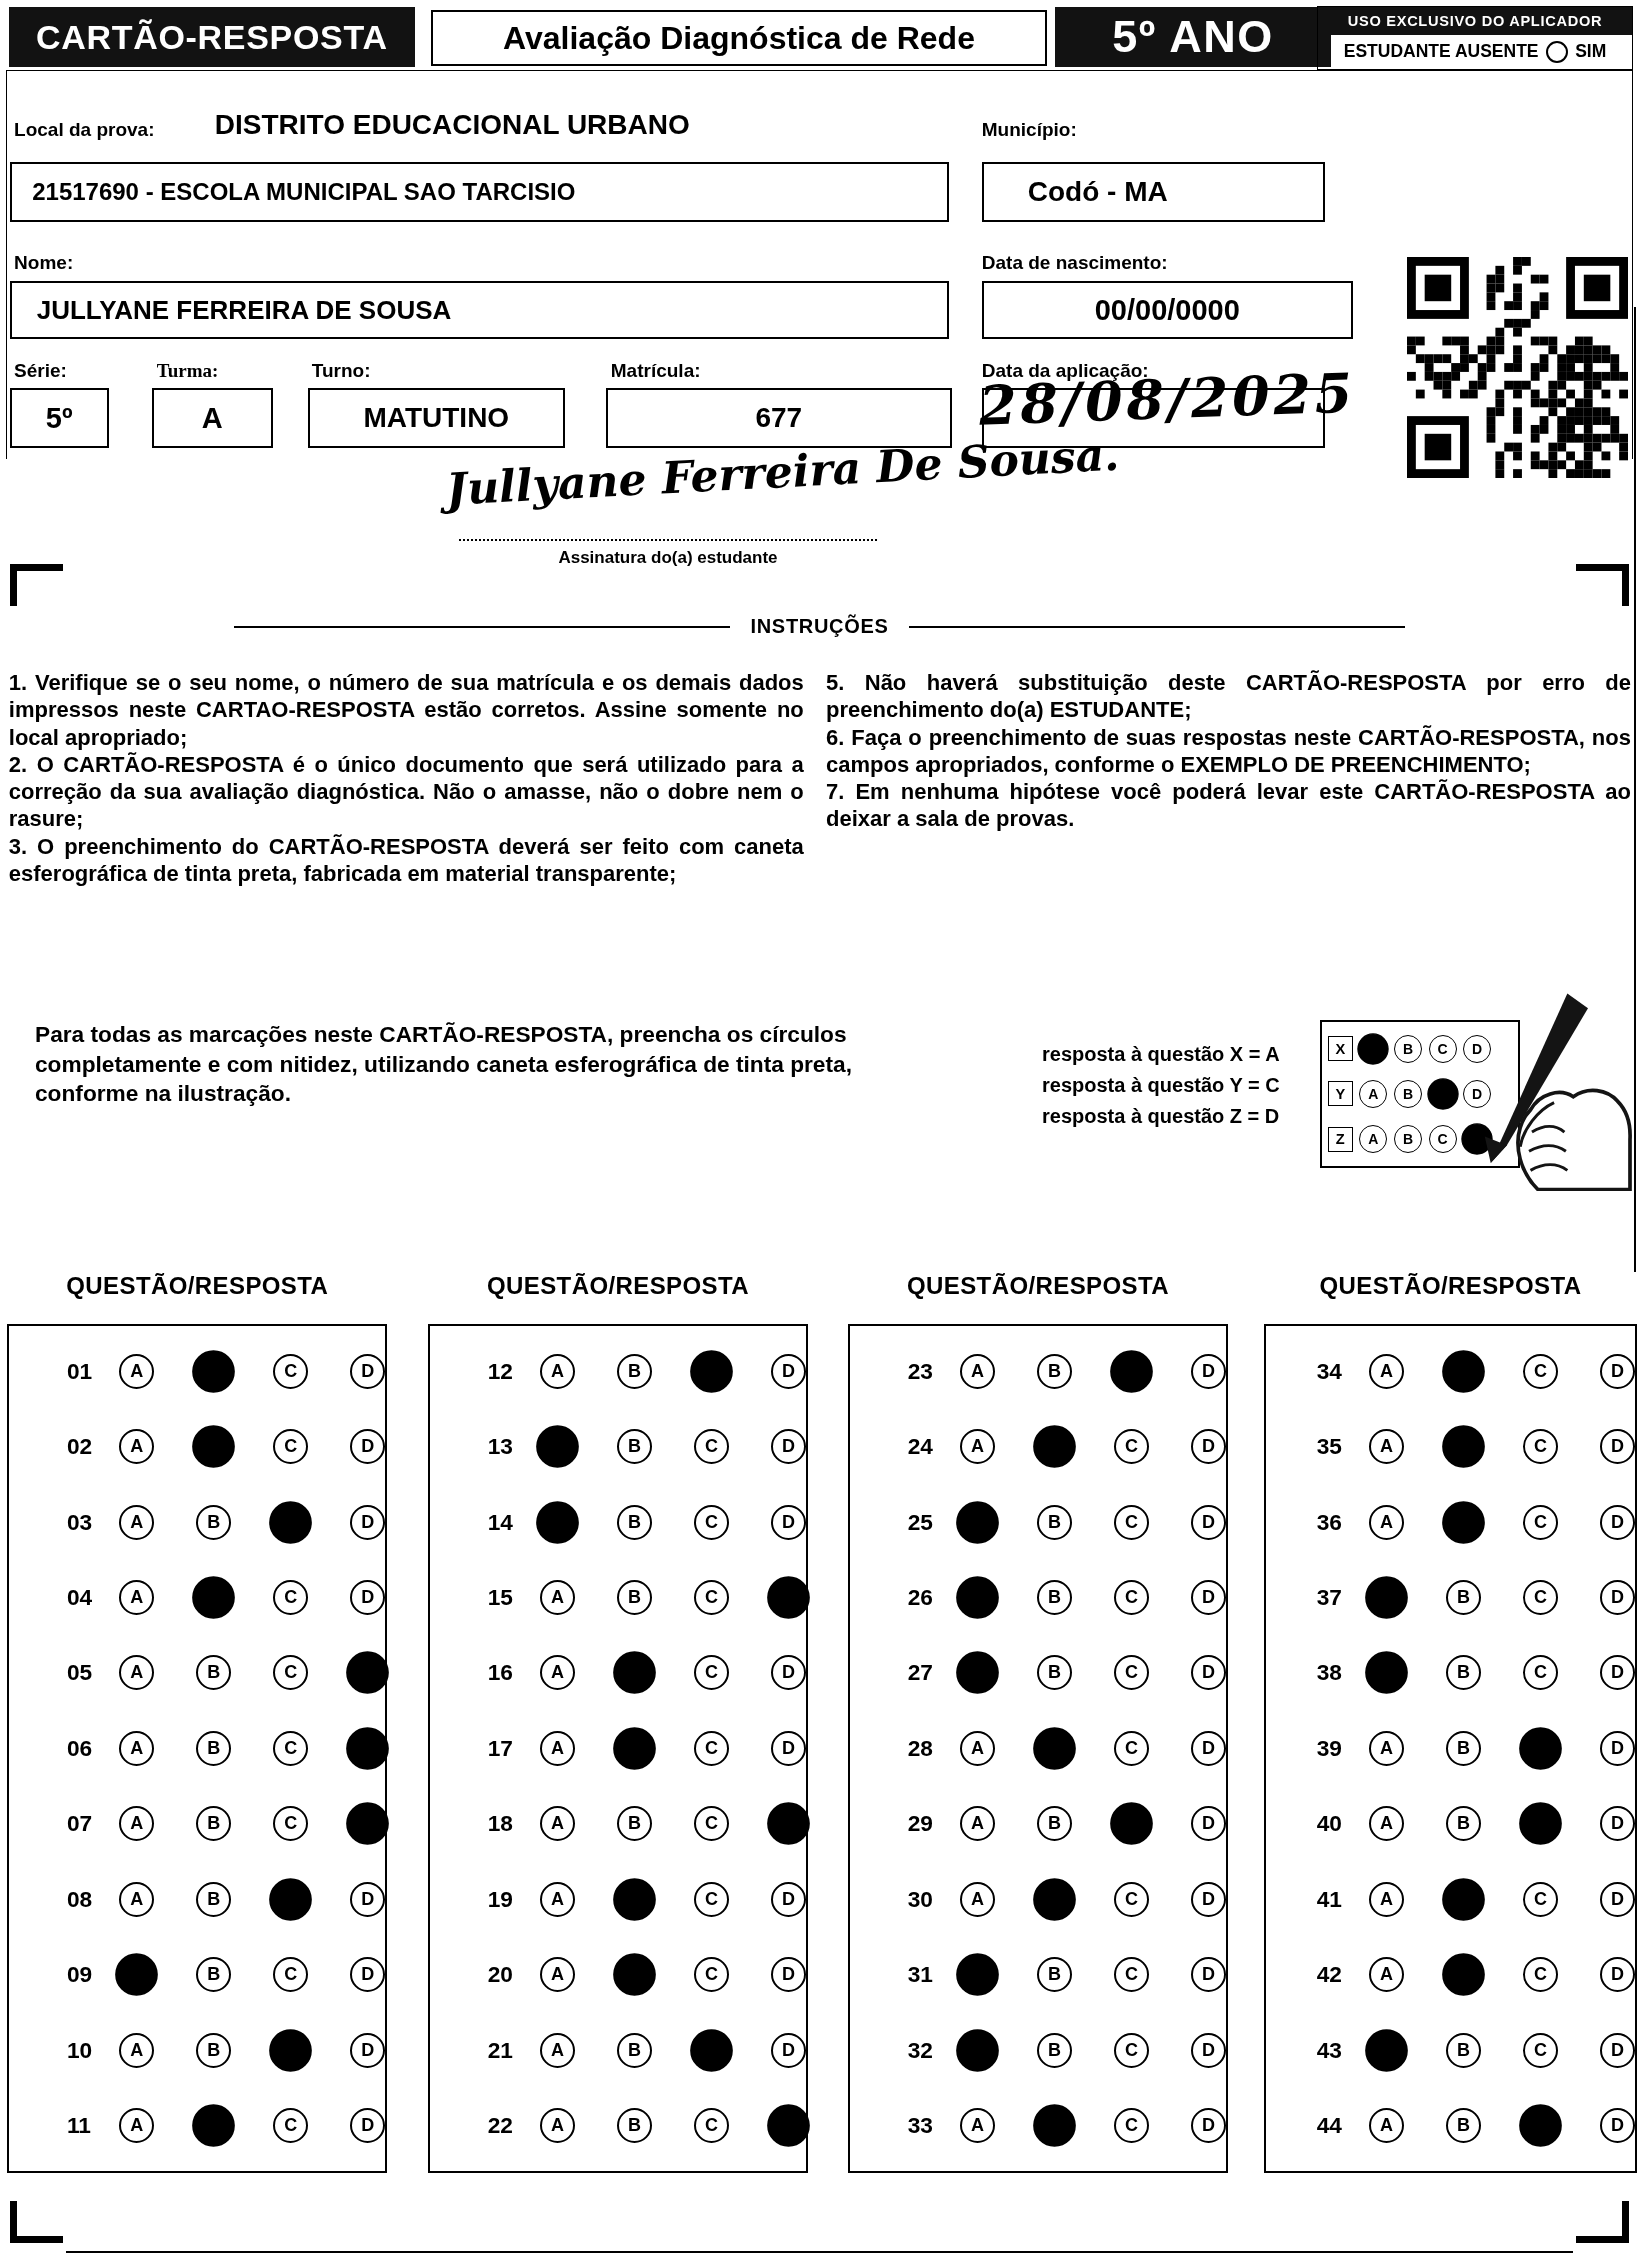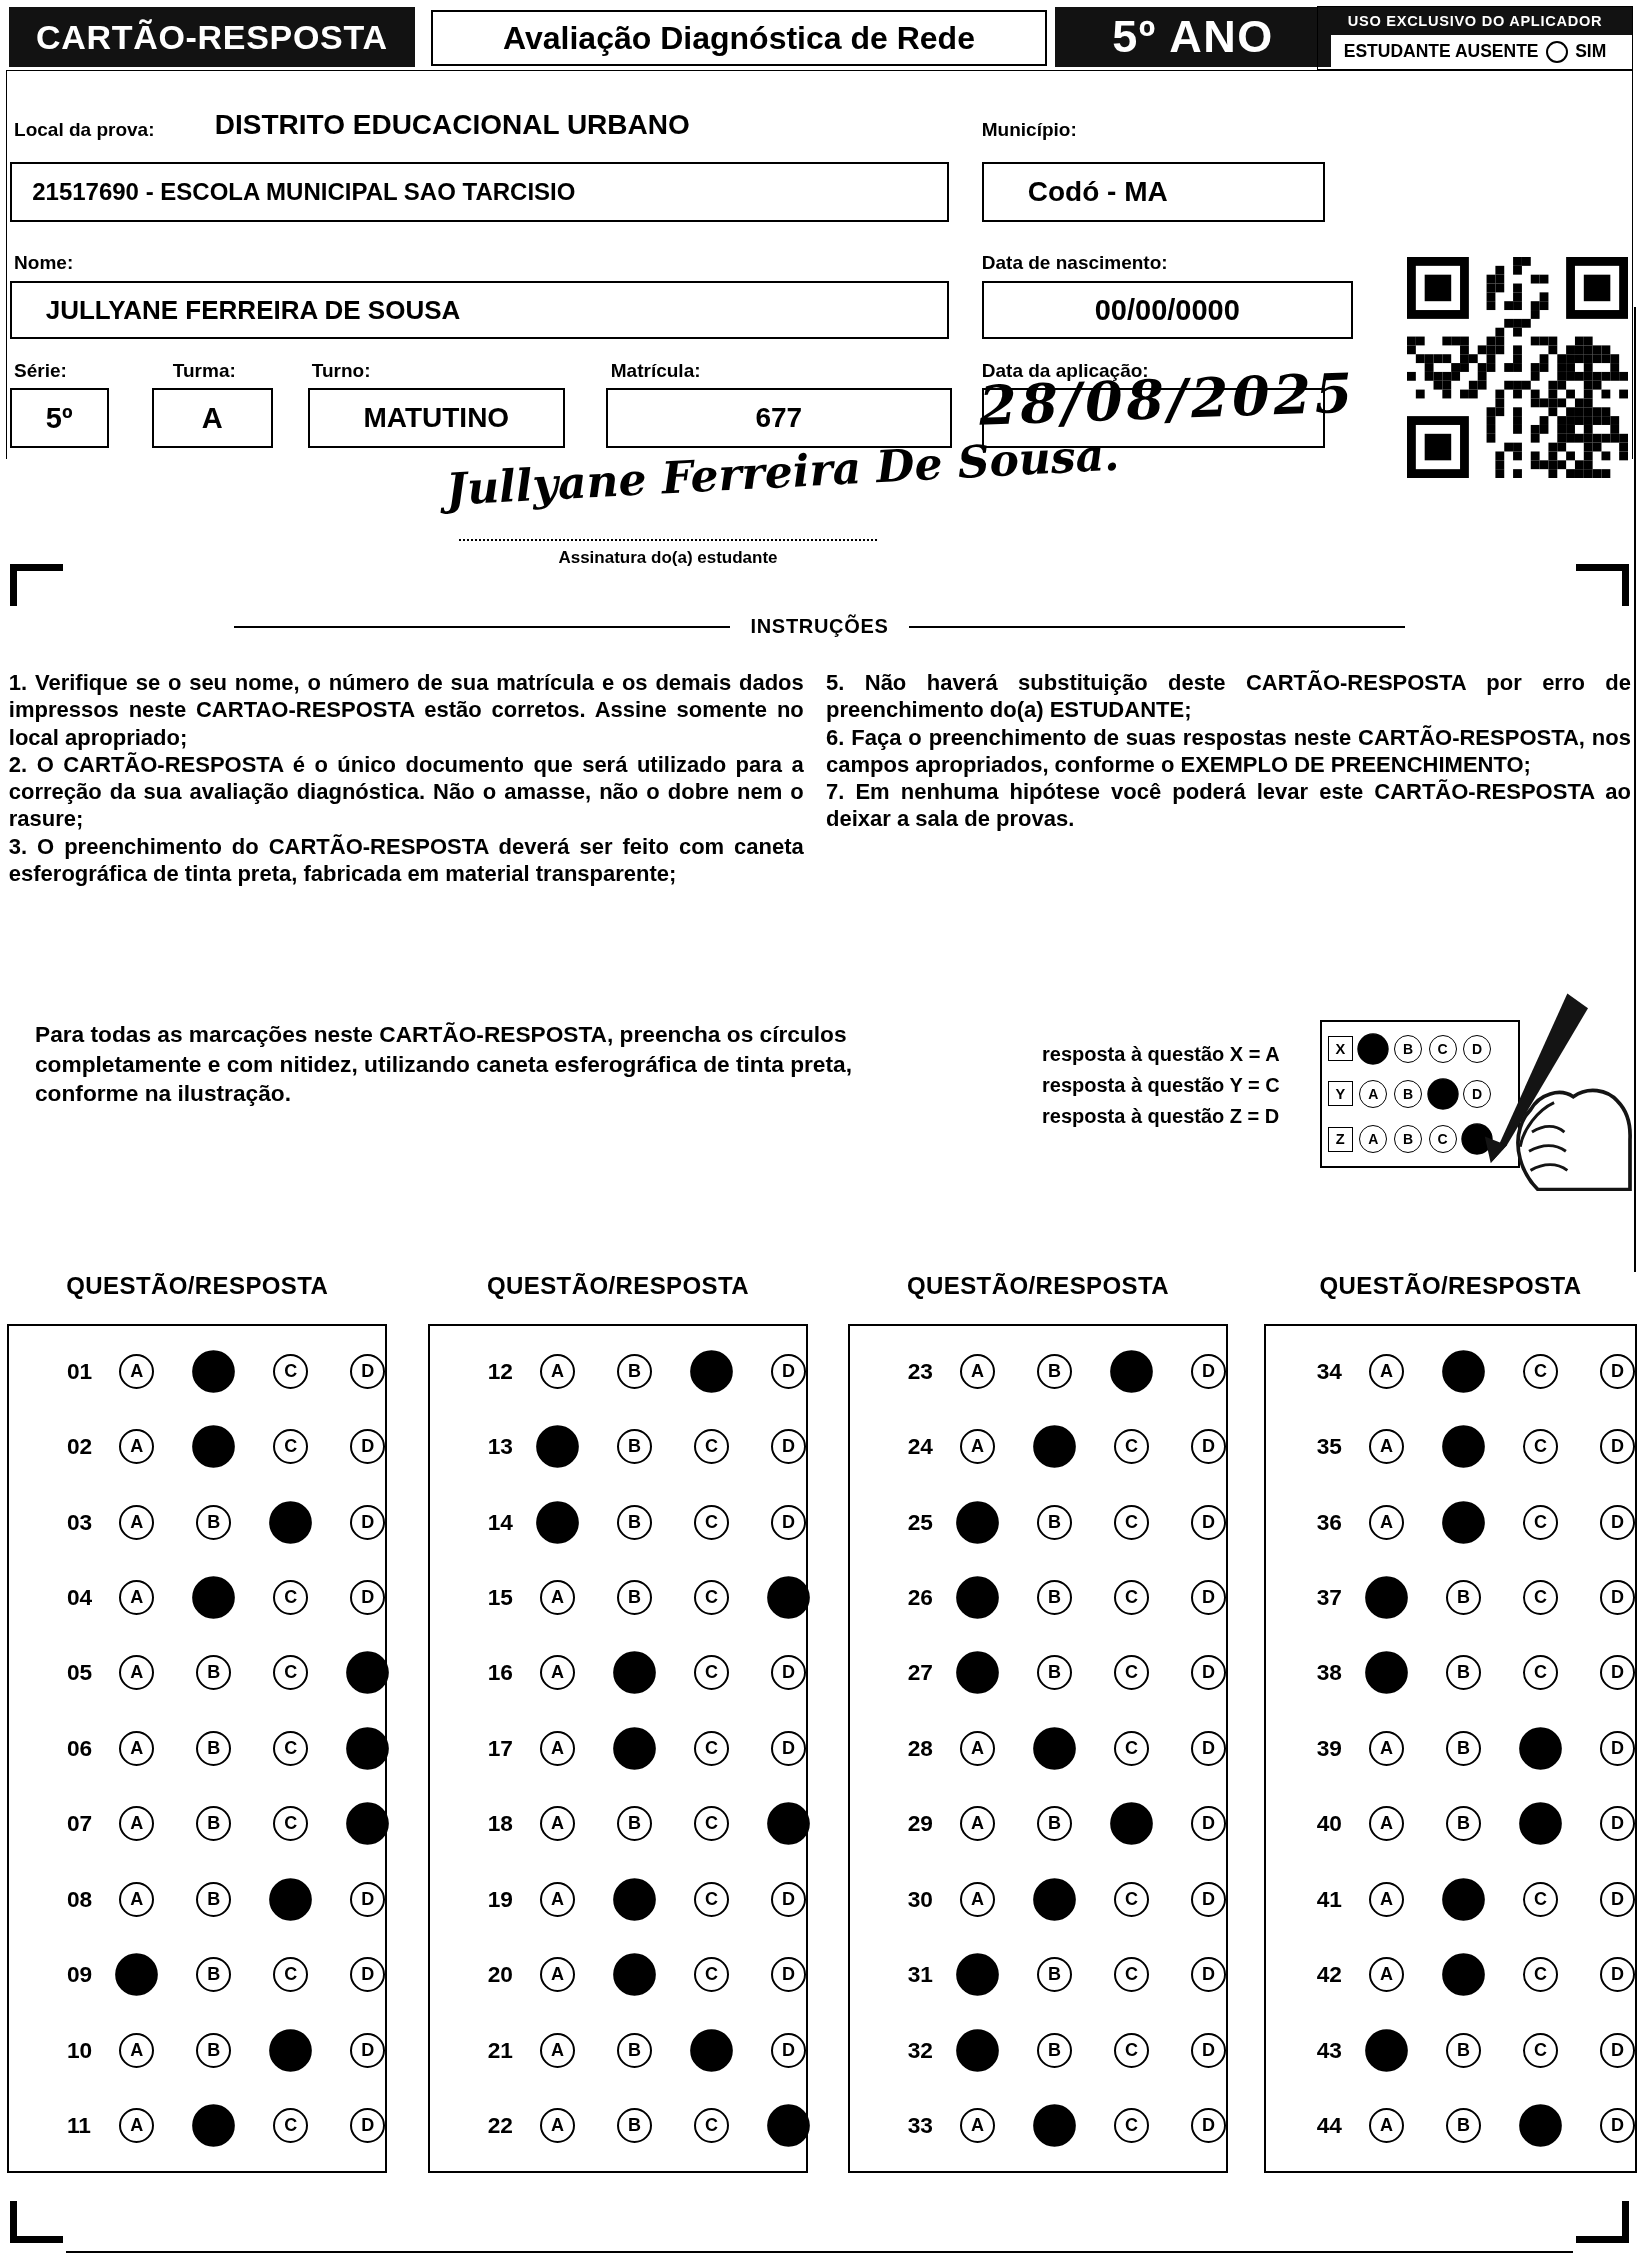--- a/index.html
+++ b/index.html
@@ -25,25 +25,25 @@
   .form-sec .abs { position:absolute; }
   .lbl { font-weight:bold; font-size:19px; }
   .fbox { border:2.2px solid #000; display:flex; align-items:center; font-weight:bold; background:#fff; }
   .local-label { left:7.3px; top:48px; }
   .local-value { left:208px; top:38px; font-size:28px; font-weight:bold; }
   .municipio-label { left:975px; top:48px; }
   .school-box { left:2.9px; top:91px; width:939px; height:60px; font-size:24px; padding-left:20.5px; }
   .municipio-box { left:975px; top:91px; width:343px; height:60px; font-size:28px; padding-left:44px; }
   .nome-label { left:7.3px; top:181px; }
   .nascimento-label { left:975px; top:181px; }
-  .nome-box { left:2.9px; top:210px; width:939px; height:58px; font-size:26px; padding-left:34px; }
+  .nome-box { left:2.9px; top:210px; width:939px; height:58px; font-size:26px; padding-left:25px; }
   .nascimento-box { left:975px; top:210px; width:371px; height:58px; font-size:29px; justify-content:center; }
   .qr-wrap { left:1400px; top:186px; width:221px; height:221px; }
   .serie-label { left:7.3px; top:289px; }
-  .turma-label { left:166px; top:289px; }
+  .turma-label { left:150px; top:289px;font-family:Liberation Serif, serif; }
   .turno-label { left:305px; top:289px; }
   .matricula-label { left:604px; top:289px; }
   .aplicacao-label { left:975px; top:289px; }
   .serie-box { left:2.9px; top:317px; width:99px; height:60px; font-size:29px; justify-content:center; }
   .turma-box { left:145px; top:317px; width:121px; height:60px; font-size:29px; justify-content:center; }
   .turno-box { left:301px; top:317px; width:257px; height:60px; font-size:28px; justify-content:center; }
   .matricula-box { left:599px; top:317px; width:346px; height:60px; font-size:28px; justify-content:center; }
   .aplicacao-box { left:975px; top:317px; width:343px; height:60px; }
   .hand { font-family:"DejaVu Serif", serif; font-style:italic; font-weight:bold; }
   .aplicacao-value { left:972px; top:295px; width:439px; font-size:54px; letter-spacing:3.7px; transform:rotate(-2deg); }

